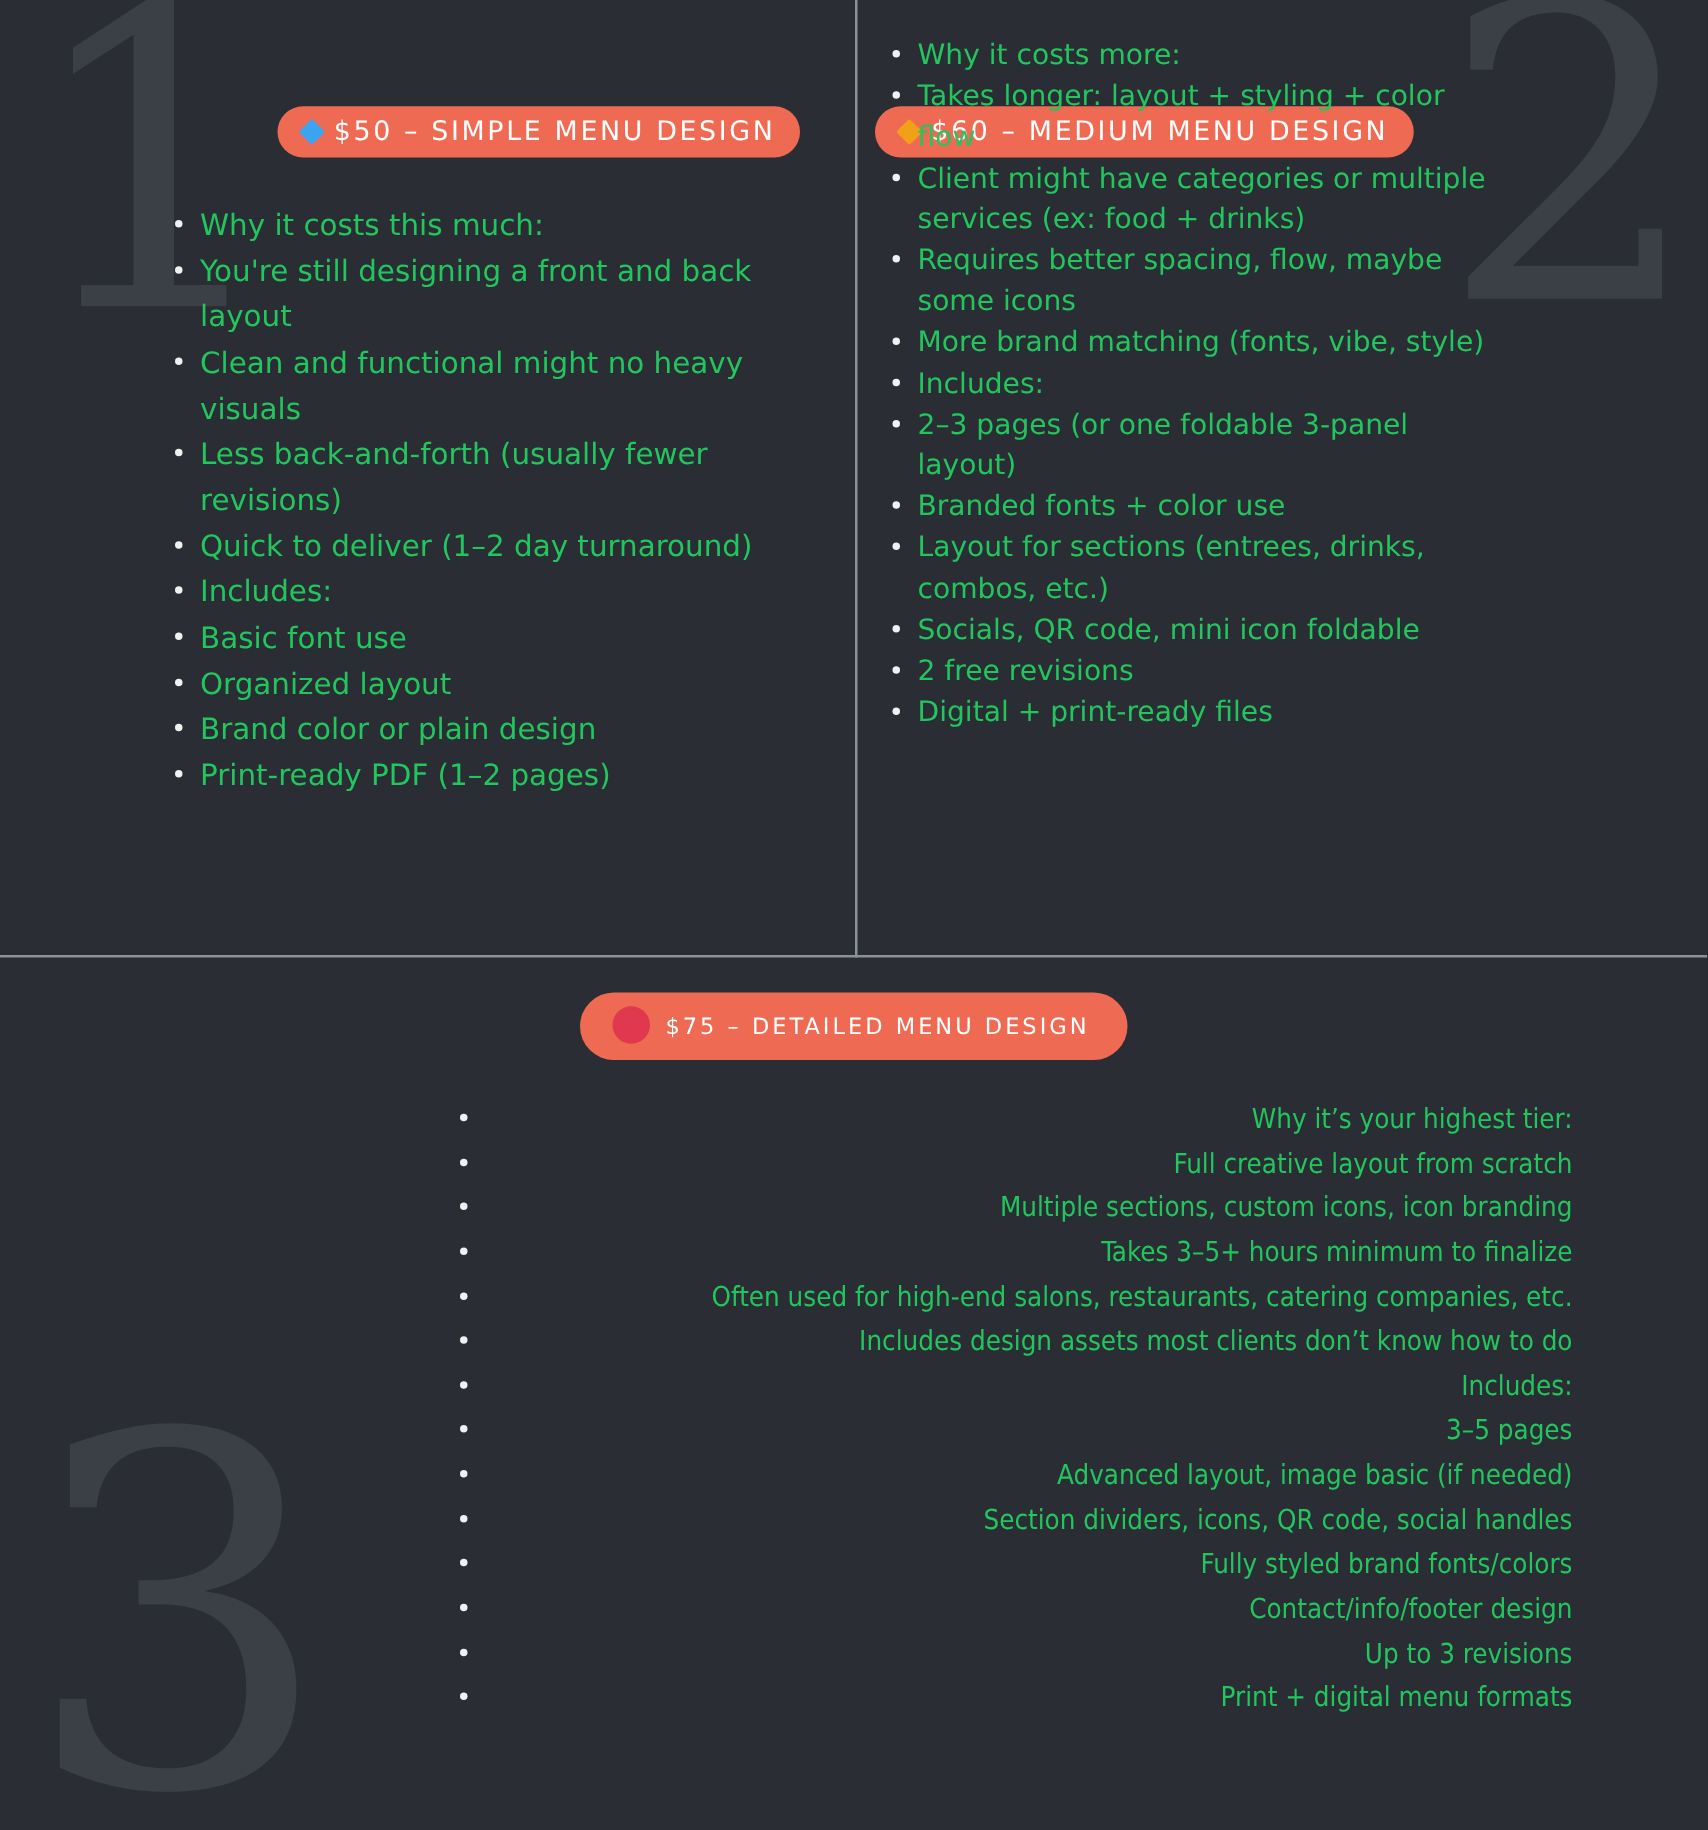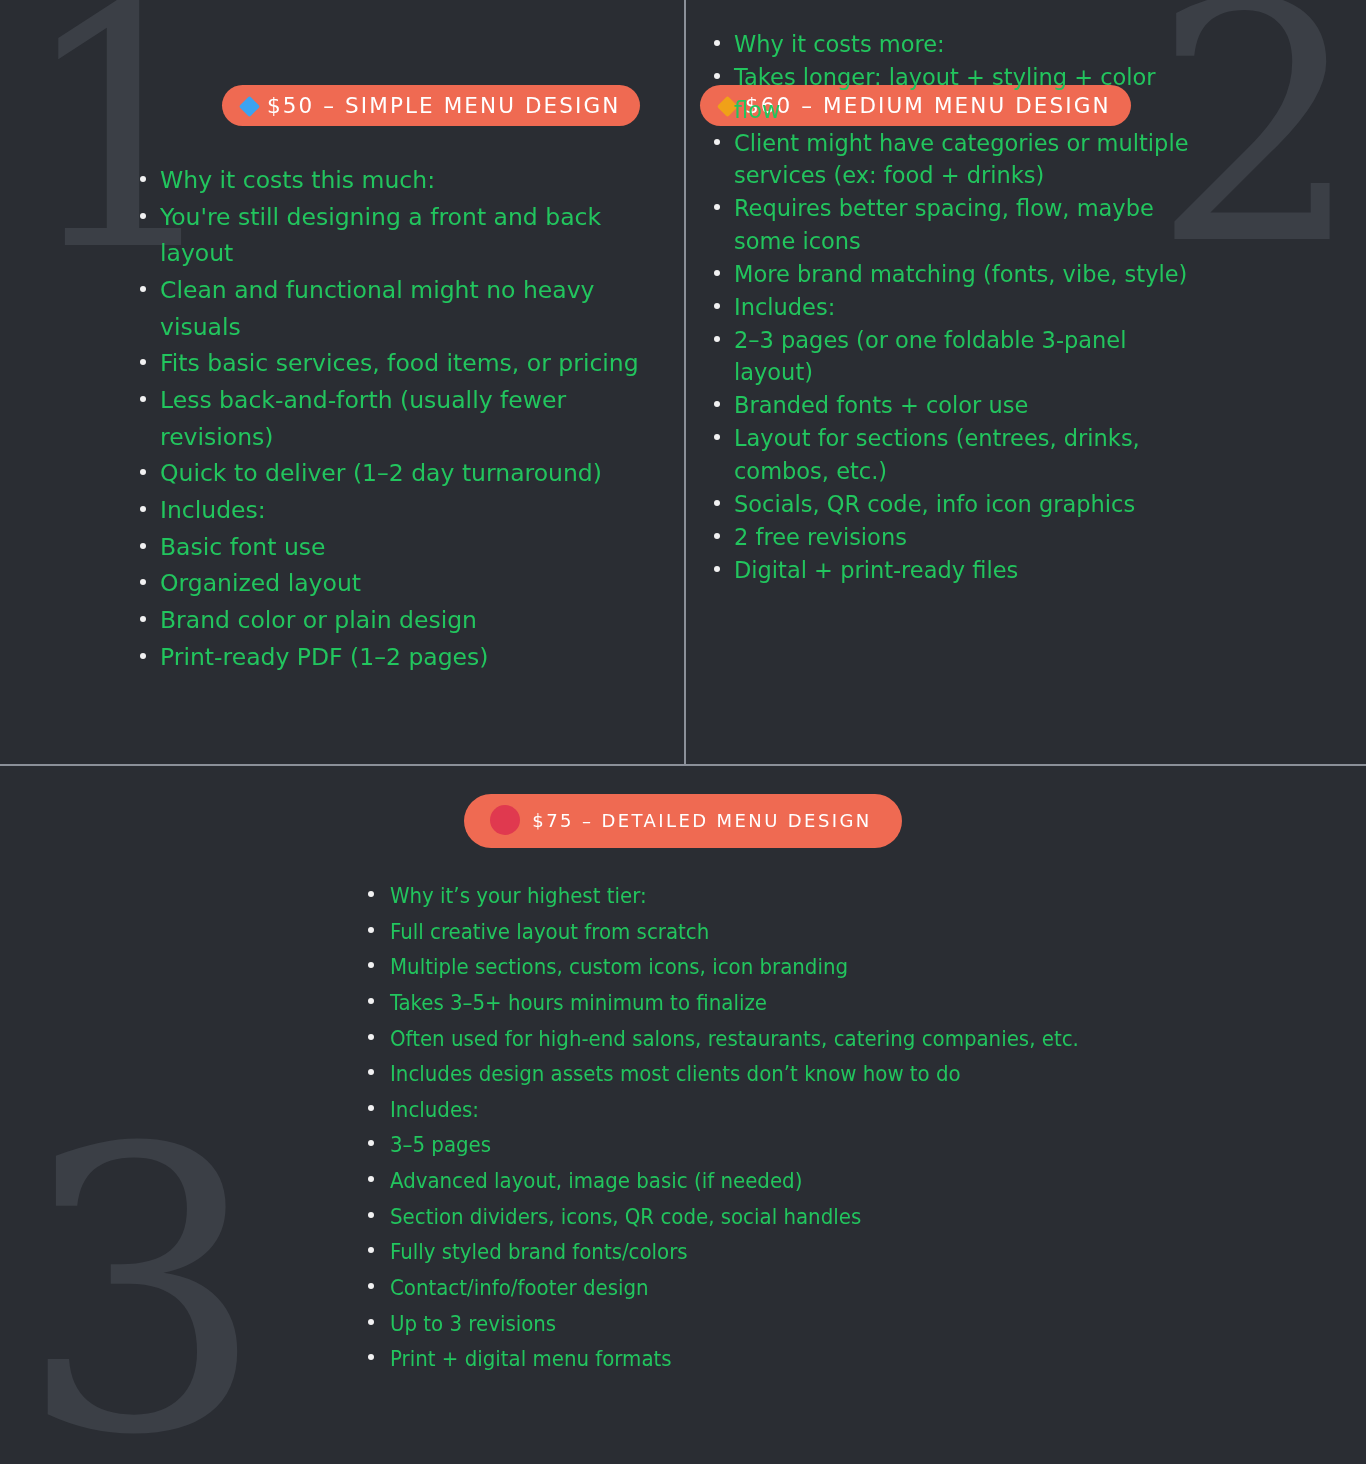--- a/index.html
+++ b/index.html
@@ -155,20 +155,21 @@
     padding: 11px 30px 13px 26px;
     border-radius: 32px;
   }
 
   #list-3 {
     margin: 30px 0 0 358px;
     width: 900px;
     font-size: 22px;
     line-height: 1.62;
     font-family: "DejaVu Sans Condensed", "Liberation Sans Narrow", "Liberation Sans", sans-serif;
+    text-align: right;
   }
   #list-3 li { padding-left: 32px; }
   #list-3 li::before { top: 13px; left: 10px; }
 </style>
 </head>
 <body>
 
 <div class="page">
 
   <div class="ghost-num" id="ghost-1">1</div>
@@ -179,21 +180,20 @@
   <div class="divider-h"></div>
 
   <div class="col" id="col-1">
     <div class="badge-wrap" id="badge-1-wrap">
       <span class="badge" id="badge-1"><span class="badge-icon-d" style="background:#3ba3f0"></span><span>$50 – SIMPLE MENU DESIGN</span></span>
     </div>
     <ul class="bullets" id="list-1">
       <li>Why it costs this much:</li>
       <li>You're still designing a front and back layout</li>
       <li>Clean and functional might no heavy visuals</li>
-      <li>Fits basic services, food items, or pricing</li>
       <li>Less back-and-forth (usually fewer revisions)</li>
       <li>Quick to deliver (1–2 day turnaround)</li>
       <li>Includes:</li>
       <li>Basic font use</li>
       <li>Organized layout</li>
       <li>Brand color or plain design</li>
       <li>Print-ready PDF (1–2 pages)</li>
     </ul>
   </div>
 
@@ -206,21 +206,21 @@
   <ul class="bullets" id="list-2">
     <li>Why it costs more:</li>
     <li>Takes longer: layout + styling + color flow</li>
     <li>Client might have categories or multiple services (ex: food + drinks)</li>
     <li>Requires better spacing, flow, maybe some icons</li>
     <li>More brand matching (fonts, vibe, style)</li>
     <li>Includes:</li>
     <li>2–3 pages (or one foldable 3-panel layout)</li>
     <li>Branded fonts + color use</li>
     <li>Layout for sections (entrees, drinks, combos, etc.)</li>
-    <li>Socials, QR code, info icon graphics</li>
+    <li>Socials, QR code, mini icon foldable</li>
     <li>2 free revisions</li>
     <li>Digital + print-ready files</li>
   </ul>
 
   <div id="section-3">
     <div id="badge-3-wrap">
       <span id="badge-3"><span class="badge-icon-c" style="background:#e0394f"></span><span>$75 – DETAILED MENU DESIGN</span></span>
     </div>
     <ul class="bullets" id="list-3">
       <li>Why it’s your highest tier:</li>

